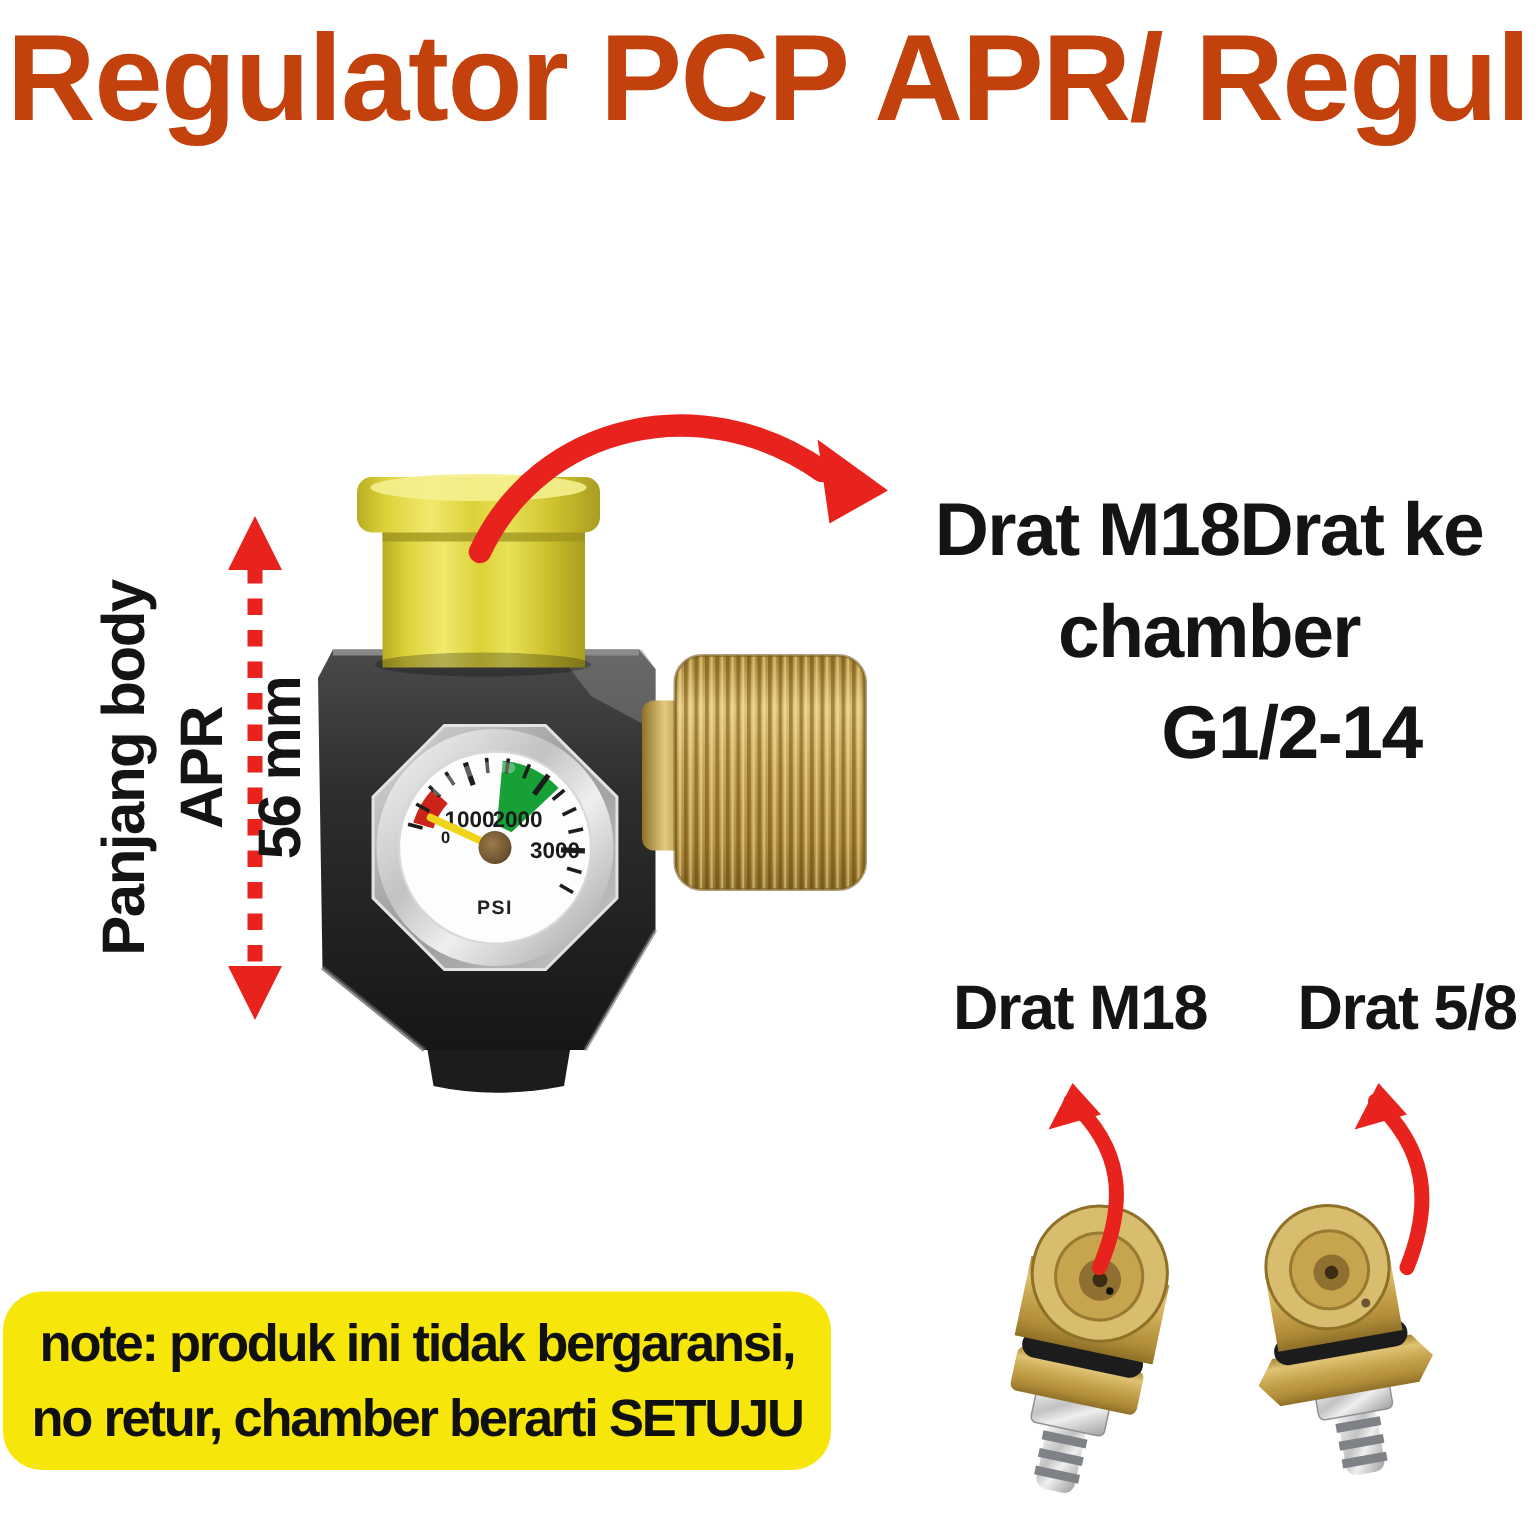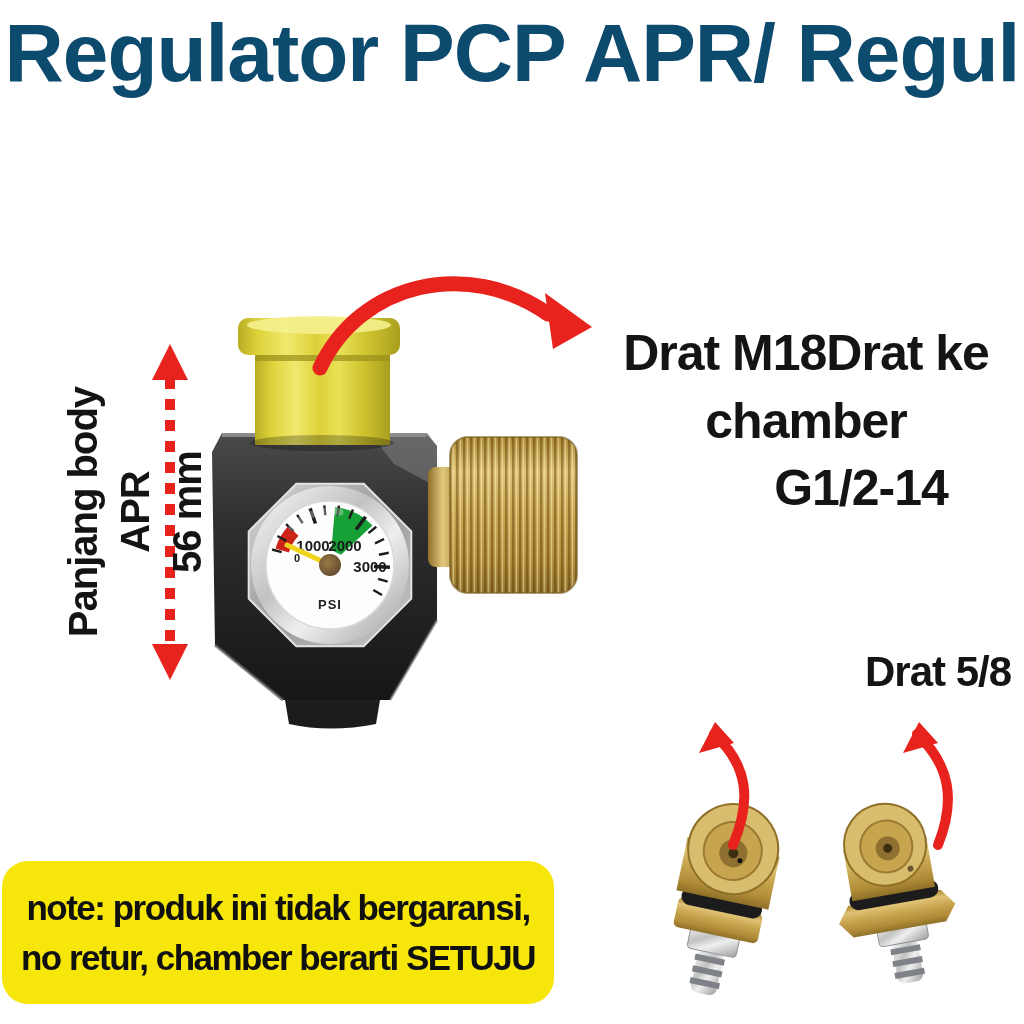--- a/index.html
+++ b/index.html
@@ -1,34 +1,34 @@
 <!DOCTYPE html>
 <html style="--accent-red: #e8231e; --note-yellow: #f6e60a; --cap-yellow: #e2d83c; --brass: #c8a44e; --body-dark: #2a2a2a; --gauge-green: #16a035; --needle-yellow: #f0d31b;"><head>
 <meta charset="utf-8">
 <style>
   html,body{margin:0;padding:0;background:#ffffff;}
   .canvas{position:relative;width:1024px;height:1024px;background:#fff;overflow:hidden;
           font-family:"Liberation Sans",sans-serif;color:#0b0b0b;}
   .abs{position:absolute;}
   
   .title{top:10px;left:0;right:0;text-align:center;font-weight:700;font-size:82px;
-         letter-spacing:-1px;line-height:1.05;color:#0c4a6e;white-space:nowrap;}
+         letter-spacing:-1px;line-height:1.05;color:#c2410c;white-space:nowrap;}
   
   .callout{font-weight:700;color:#141414;}
   .thread-note{left:592px;top:320px;width:428px;text-align:center;font-size:50px;
                letter-spacing:-1px;line-height:1.35;}
   .thread-note .l2{transform:translateX(55px);}
   
   .bodylen{left:-58px;top:457px;width:340px;height:110px;transform:rotate(-90deg);
            text-align:center;font-size:40px;letter-spacing:-1px;line-height:1.3;}
   .fit-label{top:648px;width:220px;text-align:center;font-size:42px;letter-spacing:-1px;}
   .fit-label.left{left:610px;}
   .fit-label.right{left:828px;}
   
-  .notebox{left:2px;top:861px;width:552px;height:143px;border-radius:26px;
+  .notebox{left:2px;top:861px;width:552px;height:119px;border-radius:26px;
            background:var(--note-yellow,#f6e60a);display:flex;flex-direction:column;
            justify-content:center;align-items:center;}
   .notebox div{font-size:35px;font-weight:700;letter-spacing:-1.5px;line-height:1.42;
                color:#101010;white-space:nowrap;}
   .red-stroke{stroke:var(--accent-red,#e8231e);fill:none;}
   .red-fill{fill:var(--accent-red,#e8231e);}
   svg{display:block;}
   svg text{font-family:"Liberation Sans",sans-serif;}
 </style>
 </head>
@@ -219,20 +219,21 @@
   <div class="abs callout thread-note">
     <div class="l1">Drat M18Drat ke chamber</div>
     <div class="l2">G1/2-14</div>
   </div>
 
   <div class="abs callout bodylen">
     <div>Panjang body APR</div>
     <div>56 mm</div>
   </div>
 
+  <div class="abs callout fit-label left">Drat M18</div>
   <div class="abs callout fit-label right">Drat 5/8</div>
 
   <div class="abs notebox">
     <div>note: produk ini tidak bergaransi,</div>
     <div>no retur, chamber berarti SETUJU</div>
   </div>
 
 </div>
 
 </body></html>

